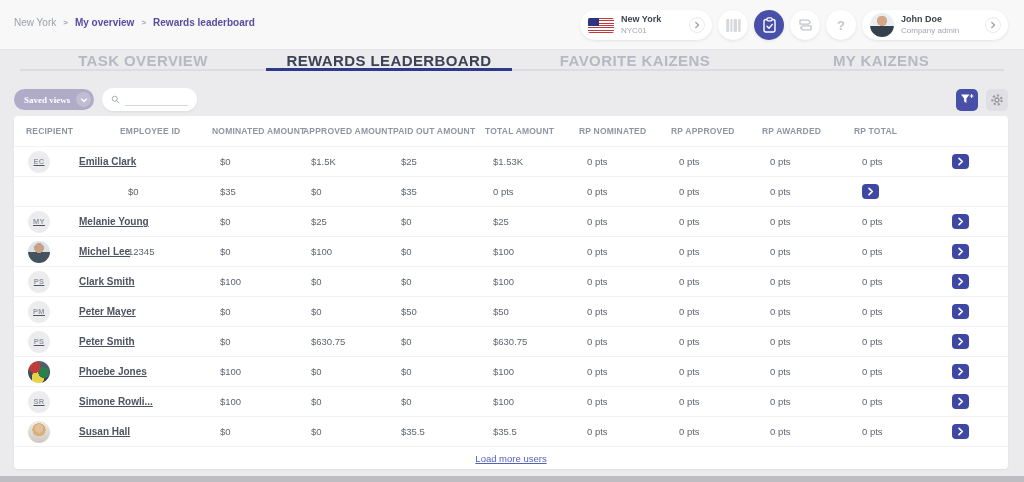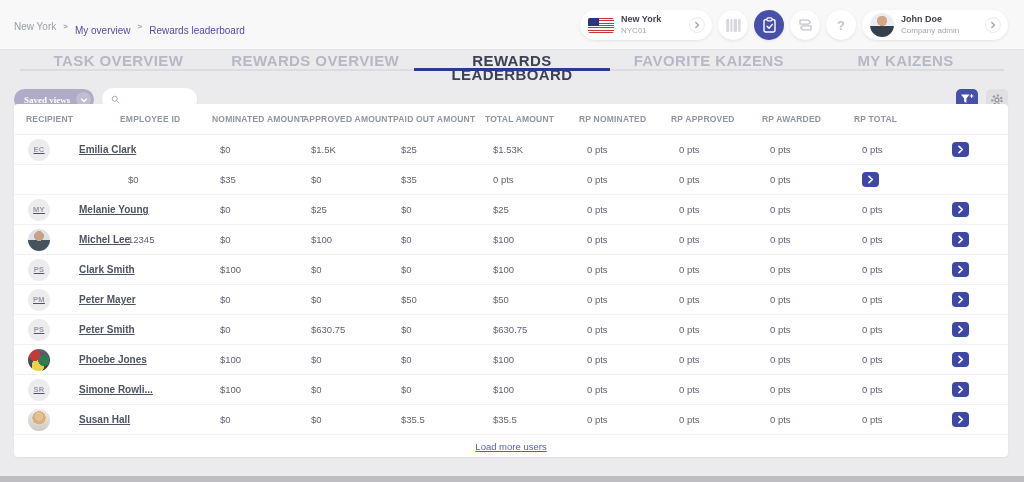--- a/index.html
+++ b/index.html
@@ -17,21 +17,21 @@
     position:absolute; top:0; left:0; right:0; height:50px;
     background:#f8f8f9; border-bottom:1px solid #e3e3e6;
   }
   .breadcrumb {
     position:absolute; left:14px; top:17px;
     display:flex; align-items:center; gap:7px;
     font-size:10px;
   }
   .crumb-root { color:#9aa1aa; }
   .crumb-sep { color:#a39fb8; font-size:8px; font-weight:700; }
-  .crumb-link { color:#5b4aa2; font-weight:400; cursor:pointer; text-decoration:none;margin-top:8px; }
+  .crumb-link { color:#5b4aa2; font-weight:700; cursor:pointer; text-decoration:none; }
 
   .topbar-right {
     position:absolute; right:16px; top:10px;
     display:flex; align-items:center; gap:6px; height:30px;
   }
   .pill {
     background:#fff; border-radius:15px; height:30px;
     display:flex; align-items:center; padding:0 7px 0 8px;
     box-shadow:0 1px 3px rgba(40,40,60,.10); cursor:pointer;
   }
@@ -113,21 +113,21 @@
   .toolbar-spacer { flex:1; }
   .sq-btn {
     width:22px; height:22px; border:none; border-radius:5px; cursor:pointer;
     display:flex; align-items:center; justify-content:center; flex:none;
   }
   .sq-btn.primary { background:#474fa9; }
   .sq-btn.plain { background:#dfdfe4; }
 
   
   .card {
-    position:absolute; top:104px; left:14px; width:994px;
+    position:absolute; top:116px; left:14px; width:994px;
     background:#fff; border-radius:4px;
     box-shadow:0 1px 2px rgba(40,40,60,.06);
   }
   .grid {
     display:grid;
     grid-template-columns:94px 92px 91px 90px 92px 94px 92px 91px 92px 90px 1fr;
     align-items:center; padding-left:12px;
   }
   .thead { height:30px; }
   .th {
@@ -217,21 +217,20 @@
         <svg width="8" height="8" viewBox="0 0 8 8">
             <path d="M2.8 1.5 5.5 4 2.8 6.5" stroke="#9ba0aa" stroke-width="1.3" fill="none" stroke-linecap="round"></path>
           </svg>
       </span>
     </div>
   </div>
 </header>
 
 <nav class="tabs" id="tabs">
     <div class="tab">TASK OVERVIEW</div>
-    <div class="tab">REWARDS OVERVIEW</div>
     <div class="tab active">REWARDS LEADERBOARD</div>
     <div class="tab">FAVORITE KAIZENS</div>
     <div class="tab">MY KAIZENS</div>
   </nav>
 
 <div class="toolbar">
   <button class="saved-views">
     <span>Saved views</span>
     <span class="sv-circle">
       <svg width="8" height="8" viewBox="0 0 8 8">

